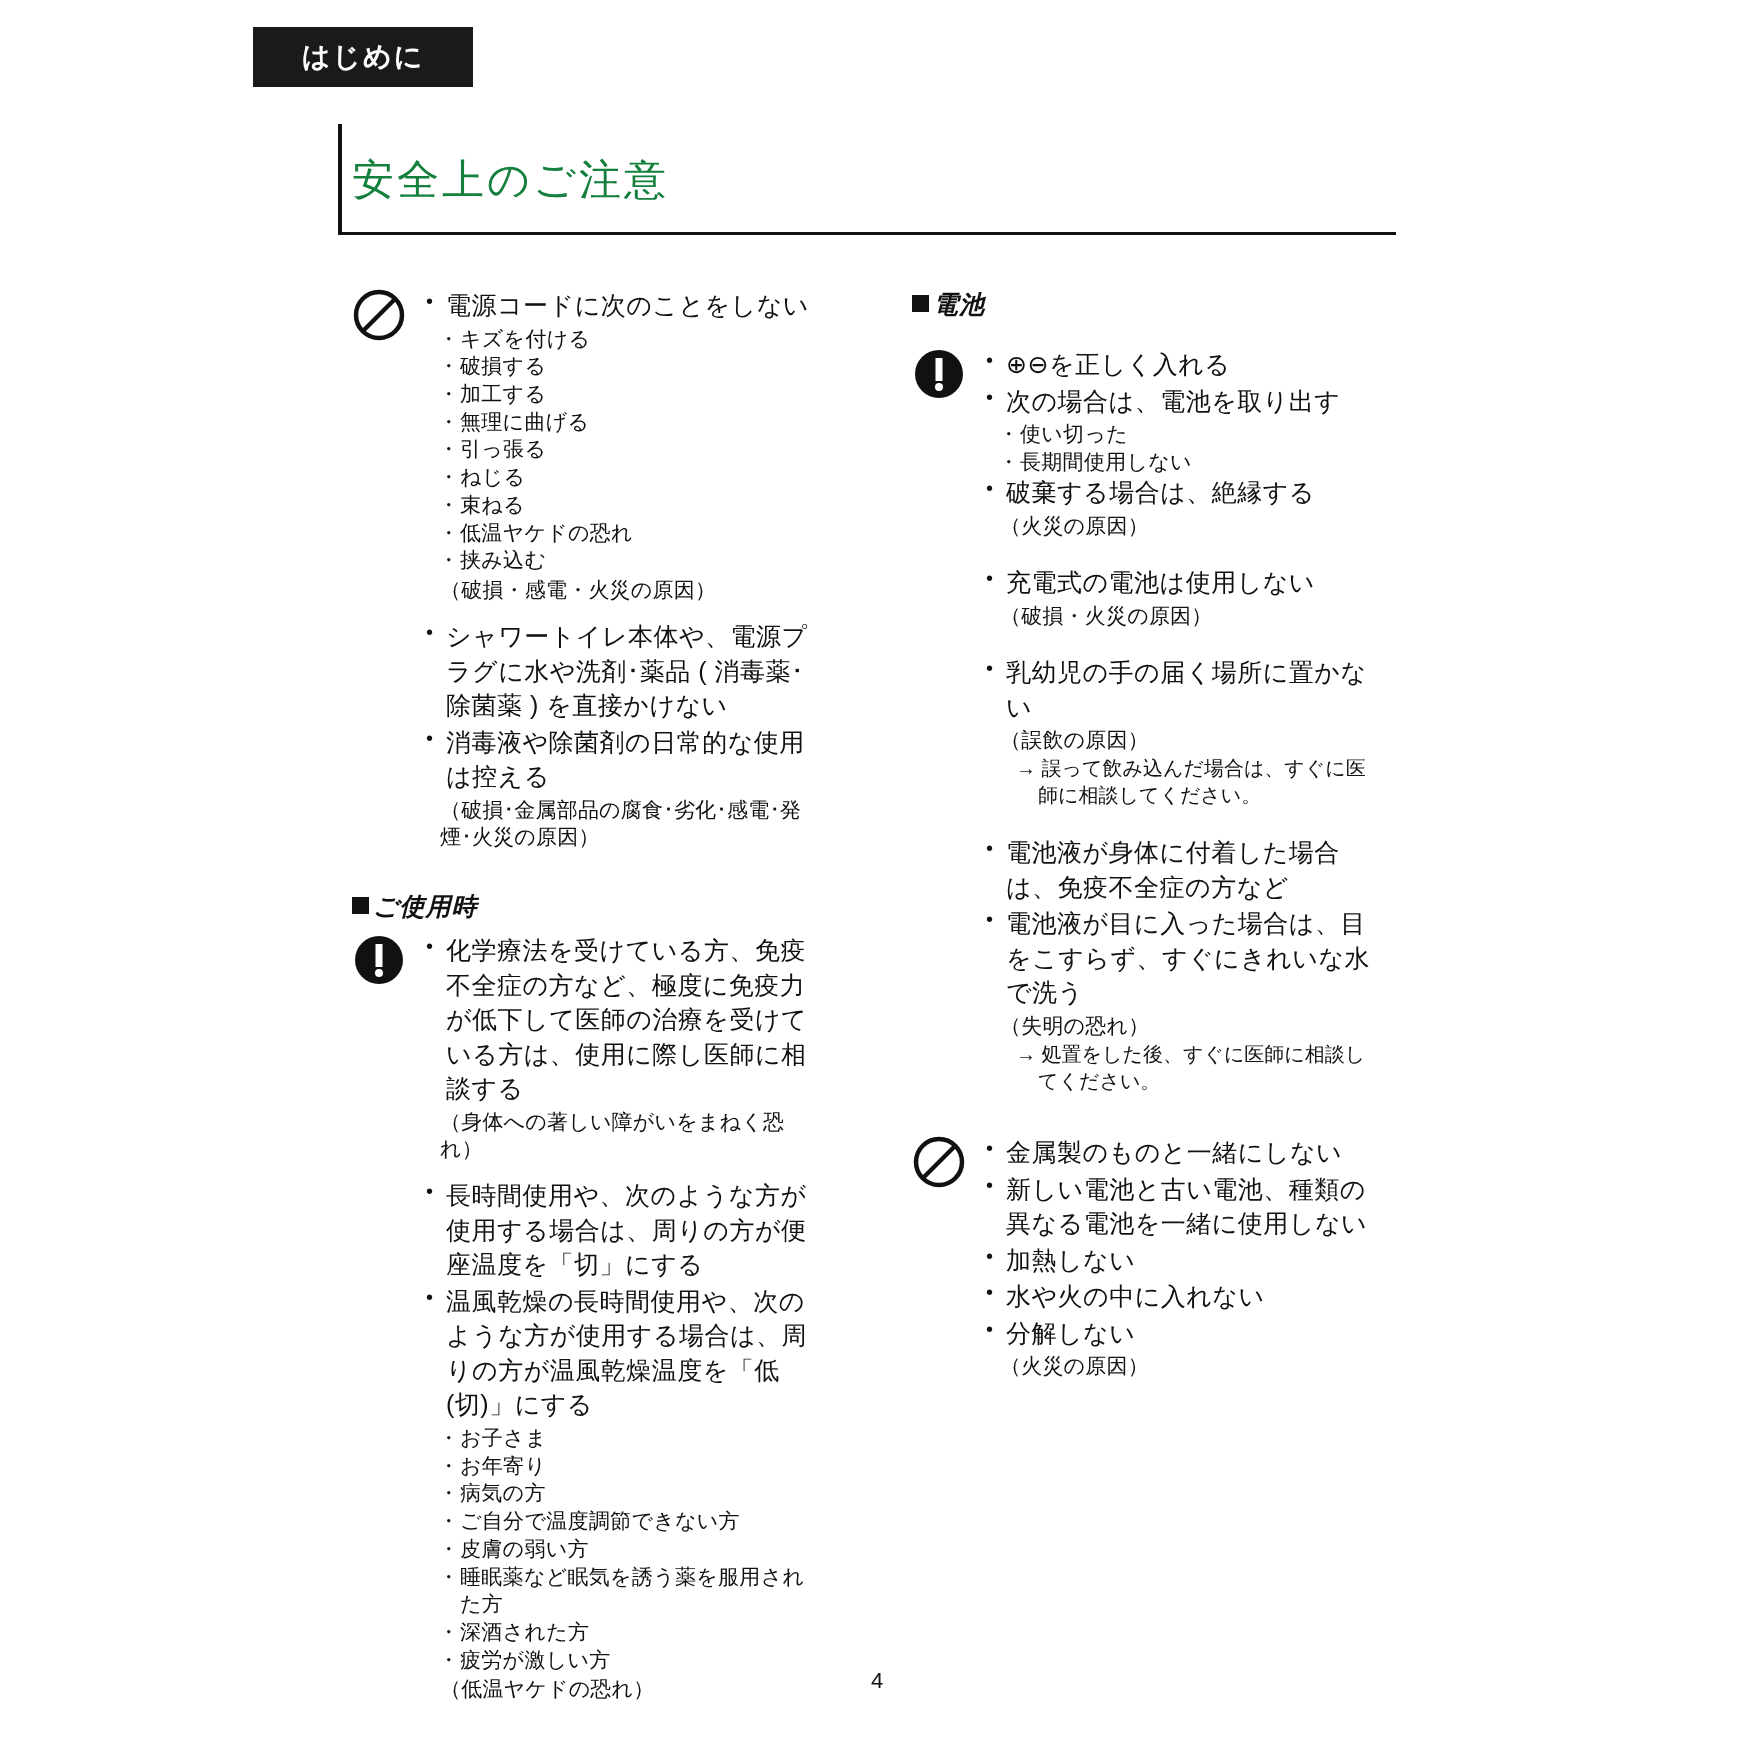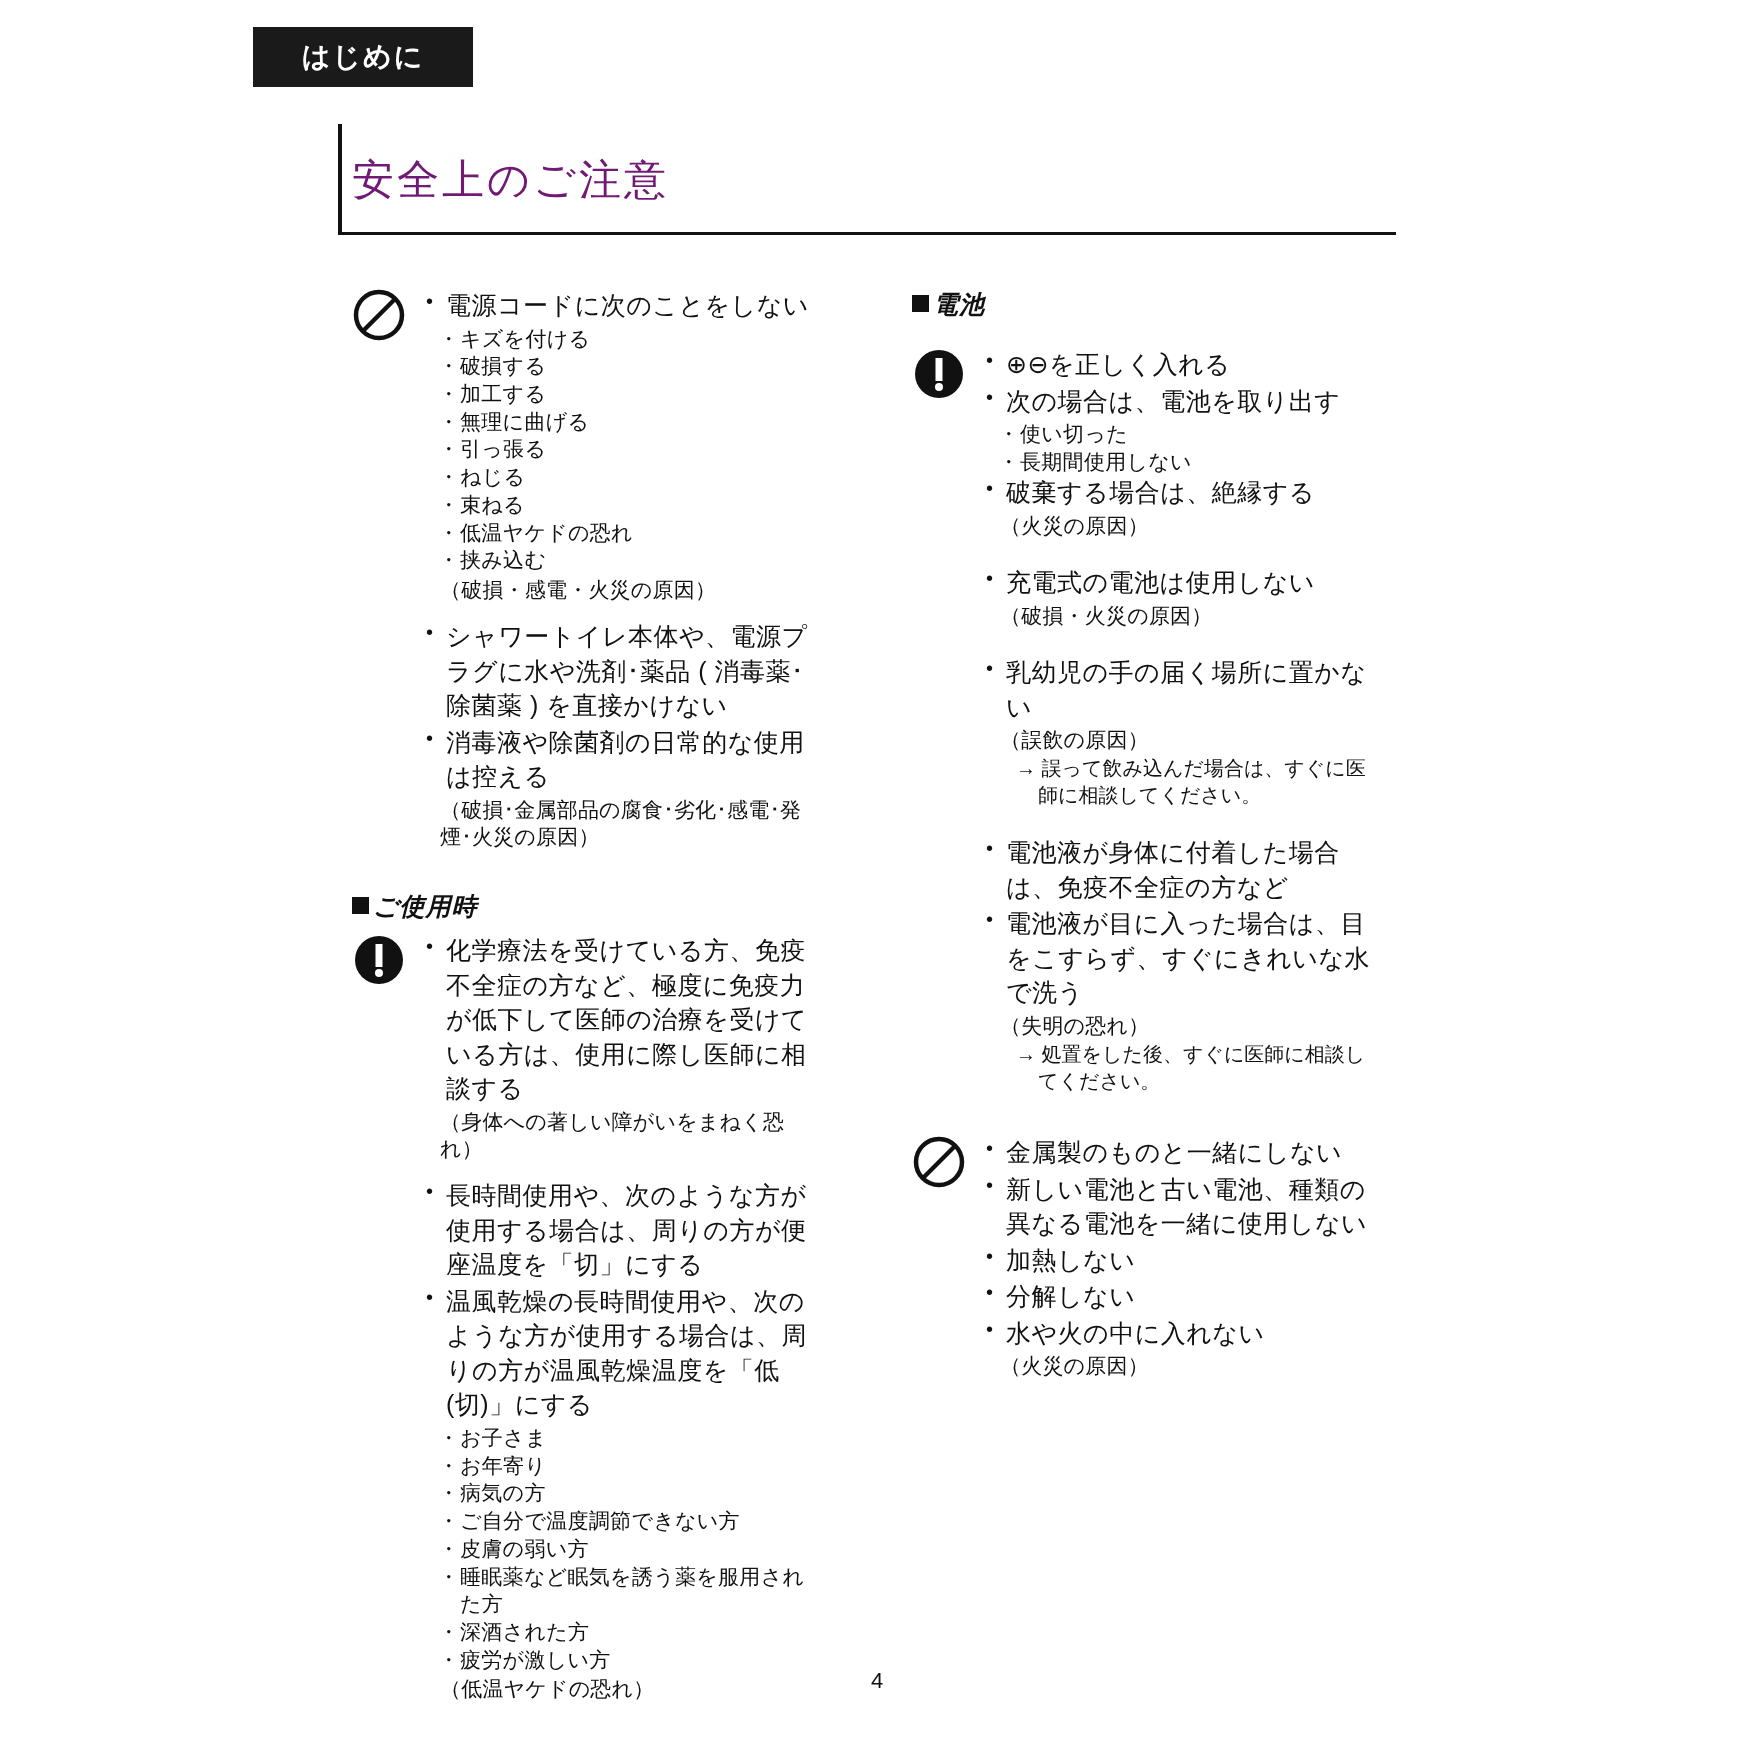--- a/index.html
+++ b/index.html
@@ -46,21 +46,21 @@
     height: 108px;
     background: #111111;
   }
   .page-title {
     position: absolute;
     left: 352px;
     top: 152px;
     font-size: 42px;
     font-weight: 500;
     letter-spacing: 3px;
-    color: #701a75;
+    color: #15803d;
   }
   .title-underline {
     position: absolute;
     left: 338px;
     top: 232px;
     width: 1058px;
     height: 3px;
     background: #111111;
   }
 
@@ -314,22 +314,22 @@
       <span class="icon">
         <svg width="54" height="54" viewBox="0 0 54 54">
           <circle cx="27" cy="27" r="23" fill="none" stroke="#111" stroke-width="4.5"></circle>
           <line x1="11" y1="43" x2="43" y2="11" stroke="#111" stroke-width="4.5"></line>
         </svg>
       </span>
       <ul class="lvl1">
         <li>金属製のものと一緒にしない</li>
         <li>新しい電池と古い電池、種類の異なる電池を一緒に使用しない</li>
         <li>加熱しない</li>
+        <li>水や火の中に入れない</li>
         <li>分解しない</li>
-        <li>水や火の中に入れない</li>
       </ul>
       <div class="note">（火災の原因）</div>
     </div>
 
   </div>
 
   <div class="page-number">4</div>
 
 </div>
 

